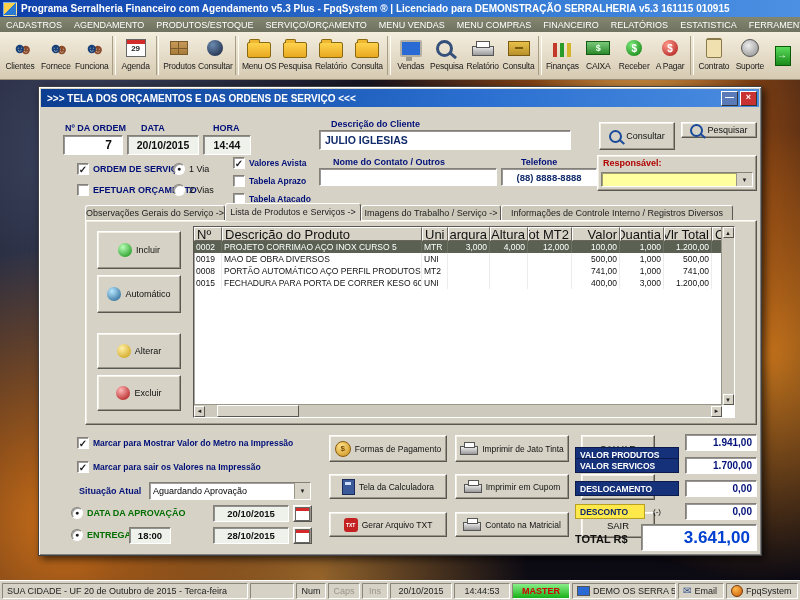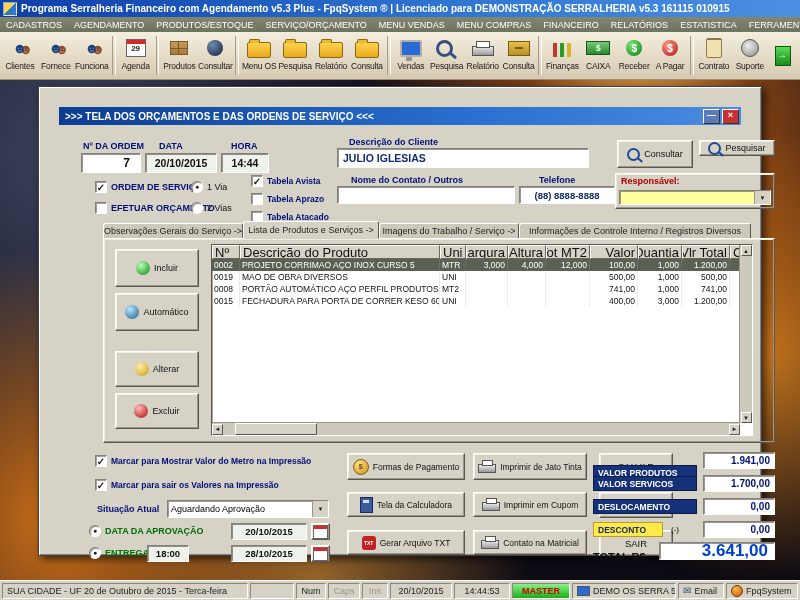--- a/index.html
+++ b/index.html
@@ -64,21 +64,21 @@
     background:
       radial-gradient(circle at 80% 12%, rgba(255,190,90,.95), rgba(255,120,10,.45) 16%, transparent 36%),
       radial-gradient(circle at 95% 55%, rgba(255,150,30,.75), transparent 28%),
       radial-gradient(circle at 8% 88%, rgba(240,130,25,.85), transparent 32%),
       radial-gradient(circle at 40% 100%, rgba(255,170,60,.55), transparent 30%),
       radial-gradient(circle at 10% 15%, rgba(100,120,160,.5), transparent 38%),
       linear-gradient(160deg,#141220,#0c0a12)}
 
   
   .oswin{position:absolute;left:38px;top:6px;width:724px;height:470px;box-sizing:border-box;
-    background:#d6d2c6;border:1px solid #404040;padding:20px;
+    background:#d6d2c6;border:1px solid #404040;padding:2px;
     box-shadow:inset 1px 1px 0 #fff,inset -1px -1px 0 #808080,3px 3px 8px rgba(0,0,0,.65)}
   .os-titlebar{height:18px;background:linear-gradient(90deg,#0b3d91,#2a6fd0 60%,#4a8ce0);
     display:flex;align-items:center;color:#fff;font-weight:bold;font-size:10px;padding:0 2px 0 6px;white-space:nowrap}
   .os-title{flex:1;overflow:hidden}
   .osbtn{width:15px;height:13px;margin-left:2px;font-size:9px;line-height:11px;text-align:center;color:#fff;
     border:1px solid #fff;border-right-color:#333;border-bottom-color:#333;cursor:pointer;flex:none}
   .osbtn.min{background:#5a7ab8}
   .osbtn.close{background:#c83232;font-weight:bold}
   .os-body{position:relative;height:444px;margin-top:10px;font-size:9px}
 
@@ -353,21 +353,21 @@
         <div class="chk rad" style="left:132px;top:46px">
           <span class="box">●</span>
           <span class="clabel" style="color:#111;font-weight:normal">1 Via</span>
         </div>
         <div class="chk rad" style="left:132px;top:67px">
           <span class="box"></span>
           <span class="clabel" style="color:#111;font-weight:normal">2 Vias</span>
         </div>
         <div class="chk small" style="left:192px;top:40px">
           <span class="box">✓</span>
-          <span class="clabel">Tabela Avista</span>
+          <span class="clabel">Valores Avista</span>
         </div>
         <div class="chk small" style="left:192px;top:58px">
           <span class="box"></span>
           <span class="clabel">Tabela Aprazo</span>
         </div>
         <div class="chk small" style="left:192px;top:76px">
           <span class="box"></span>
           <span class="clabel">Tabela Atacado</span>
         </div>
 
@@ -559,21 +559,21 @@
         <div class="tlab" style="left:534px;top:330px;width:104px;height:15px;left:534px">VALOR PRODUTOS</div>
         <div class="sunken tval" style="left:644px;top:317px;width:72px;height:17px">1.941,00</div>
         <div class="tlab" style="left:534px;top:341px;width:104px;height:15px">VALOR SERVICOS</div>
         <div class="sunken tval" style="left:644px;top:340px;width:72px;height:17px">1.700,00</div>
         <div class="tlab" style="left:534px;top:364px;width:104px;height:15px">DESLOCAMENTO</div>
         <div class="sunken tval" style="left:644px;top:363px;width:72px;height:17px">0,00</div>
         <div class="tlab yellow" style="left:534px;top:387px;width:70px;height:15px">DESCONTO</div>
         <span class="lbl" style="left:612px;top:390px;color:#111;font-weight:normal;font-size:8px">(-)</span>
         <div class="sunken tval" style="left:644px;top:386px;width:72px;height:17px">0,00</div>
         <span class="lbl" style="left:534px;top:416px;color:#111;font-size:11px">TOTAL R$</span>
-        <div class="sunken" style="left:600px;top:407px;width:116px;height:18px;justify-content:flex-end;padding-right:6px;font-weight:bold;font-size:17px;color:#0040d0">3.641,00</div>
+        <div class="sunken" style="left:600px;top:407px;width:116px;height:27px;justify-content:flex-end;padding-right:6px;font-weight:bold;font-size:17px;color:#0040d0">3.641,00</div>
 
       </div>
     </div>
   </div>
 
   <div class="statusbar">
     <div class="seg" style="width:246px">SUA CIDADE - UF  20 de Outubro de 2015 - Terca-feira</div>
     <div class="seg" style="flex:1"></div>
     <div class="seg" style="width:30px;justify-content:center">Num</div>
     <div class="seg dim" style="width:32px;justify-content:center">Caps</div>

